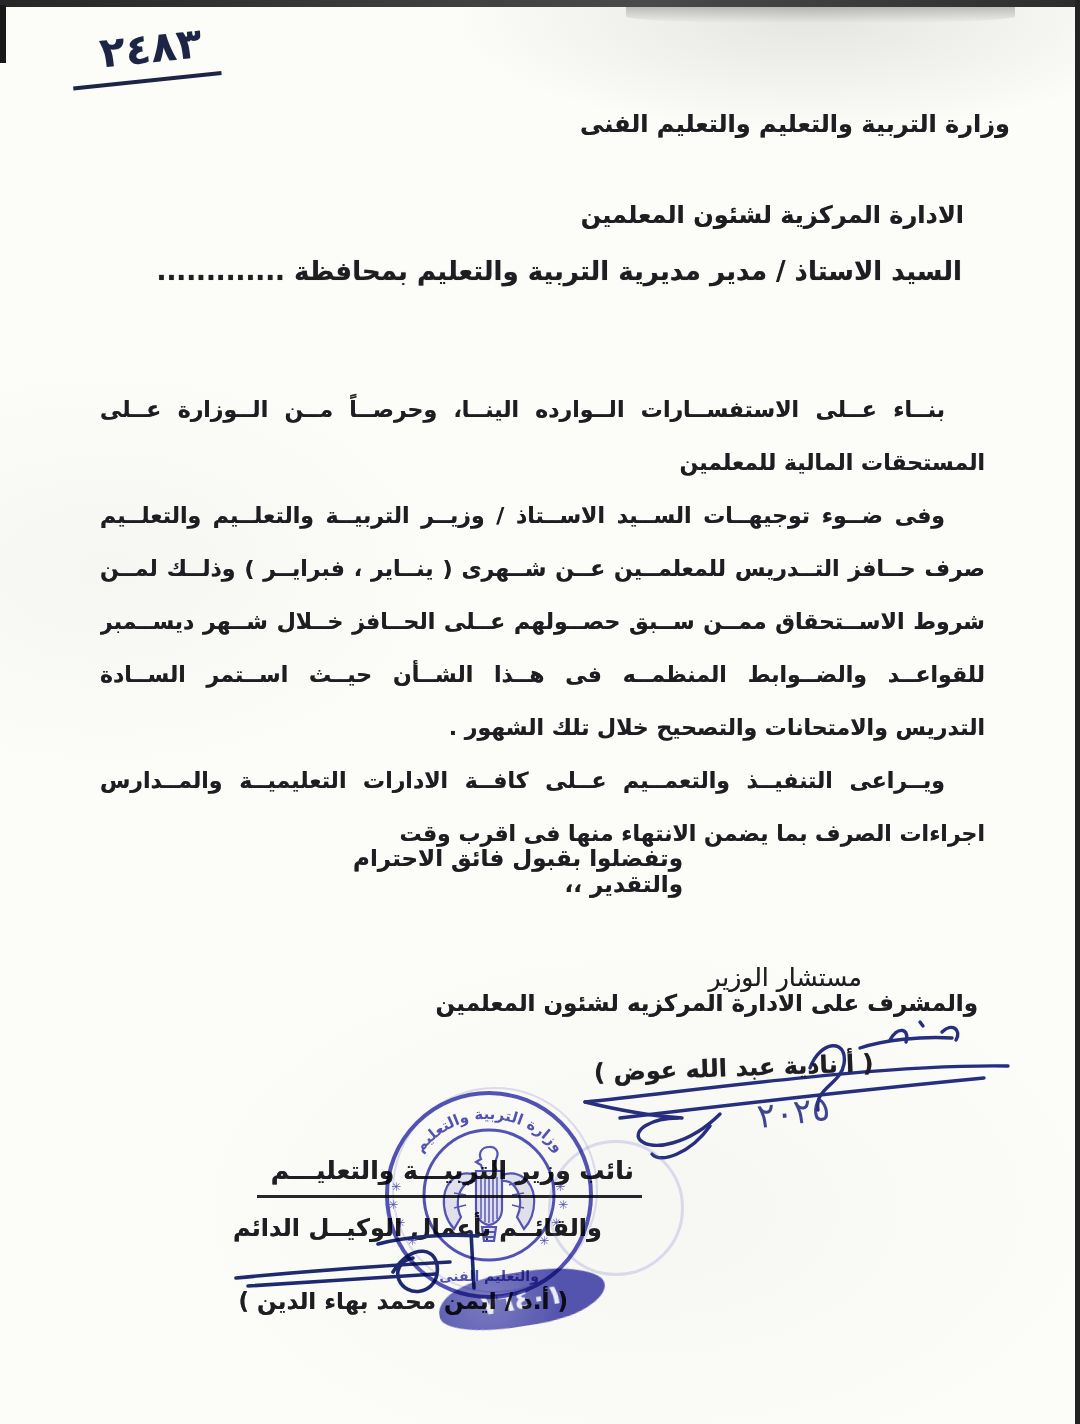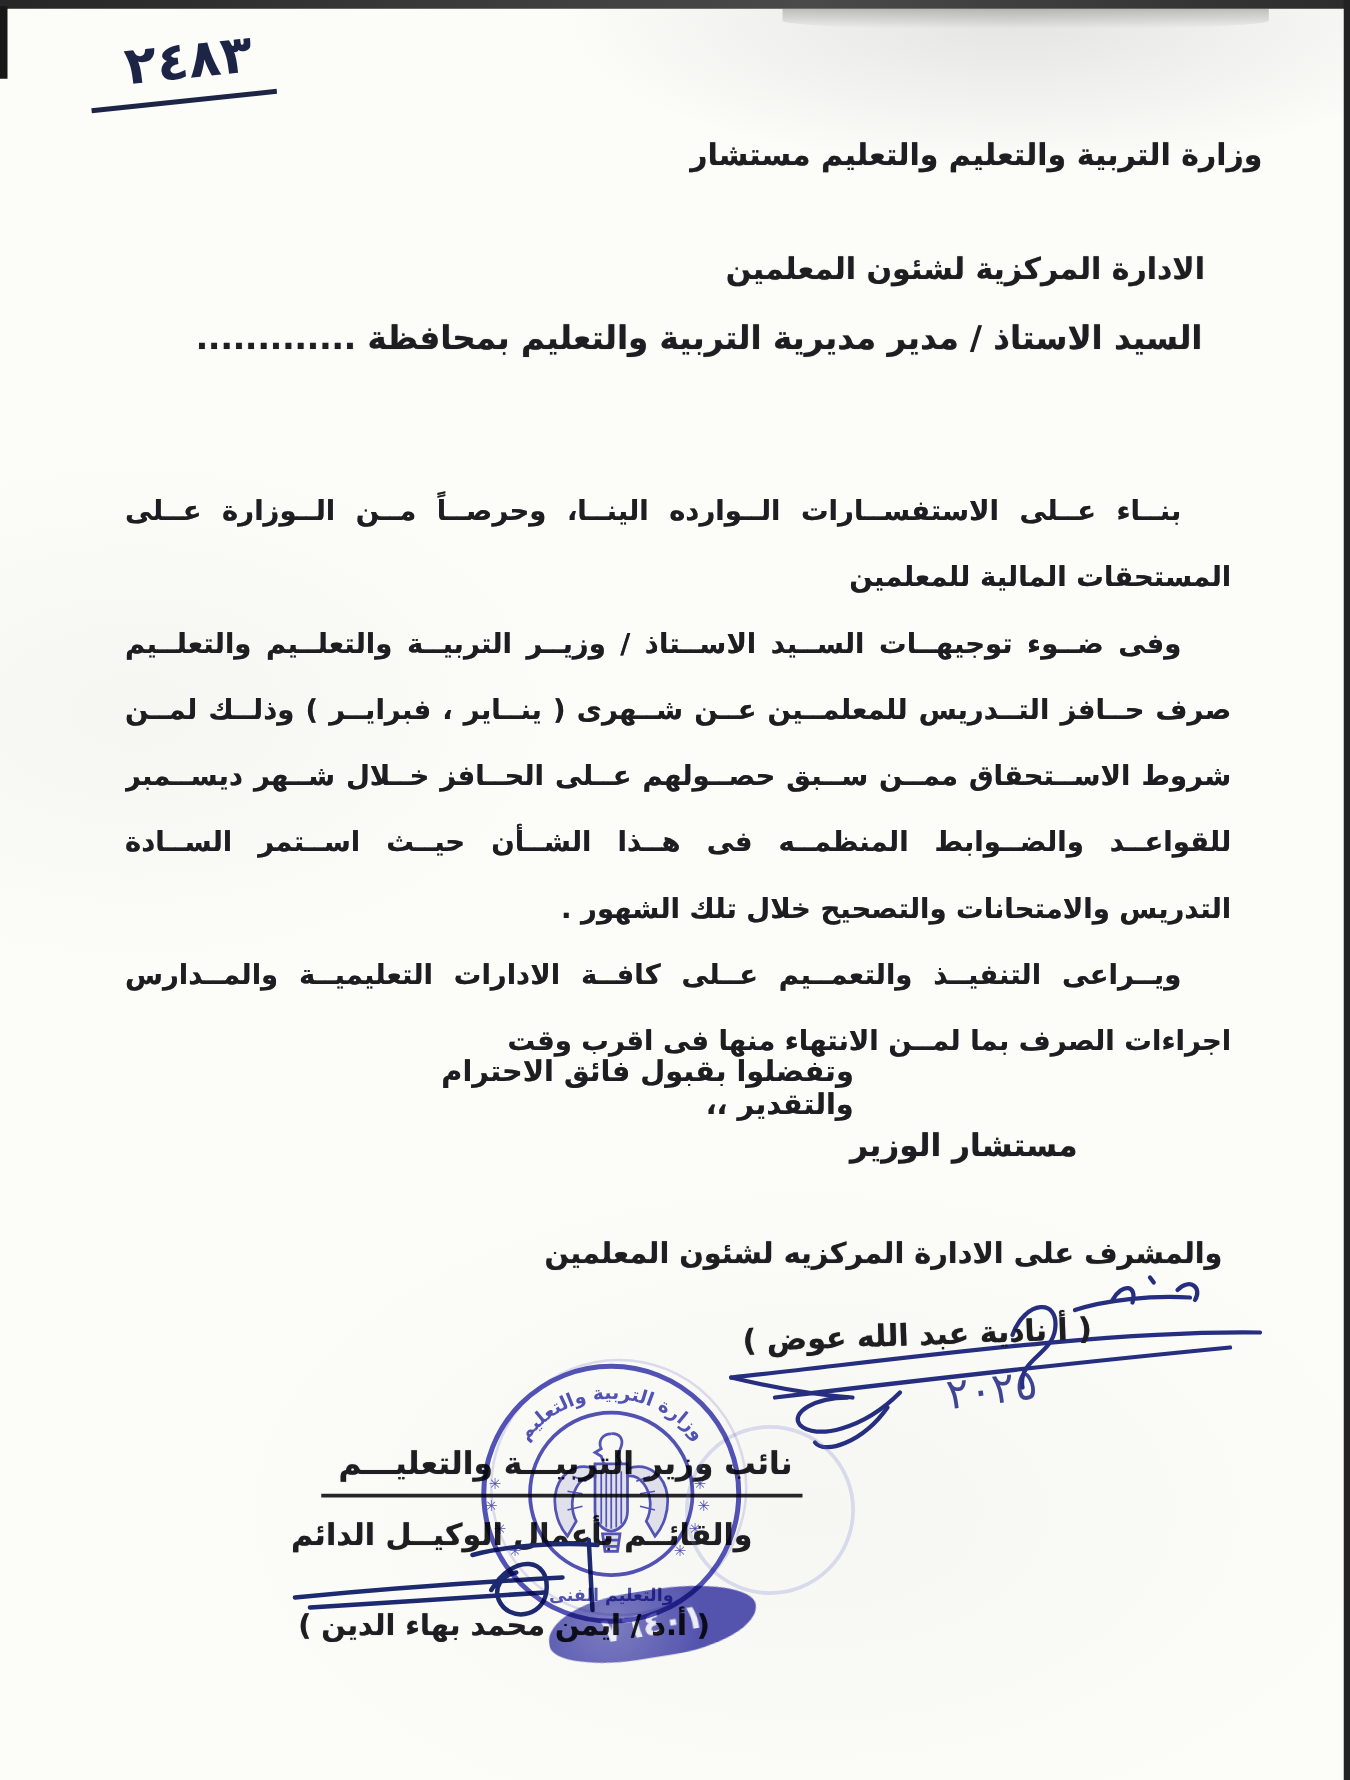--- a/index.html
+++ b/index.html
@@ -47,21 +47,21 @@
     font-size:22px;font-weight:700;text-shadow:0 0 .5px rgba(0,0,0,.55);}
   .bline{height:53px;line-height:50px;overflow:hidden;
     text-align:justify;text-align-last:justify;}
   .bline.first{padding-right:40px;}
   .bline.endline{text-align:right;text-align-last:right;}
 
   .closing{position:absolute;left:348px;top:845px;width:335px;text-align:right;
     font-size:23px;font-weight:700;text-shadow:0 0 .5px rgba(0,0,0,.5);}
 
   
-  .s1t1{position:absolute;right:218px;top:902px;font-size:25px;font-weight:700;
+  .s1t1{position:absolute;right:218px;top:963px;font-size:25px;font-weight:400;
     text-shadow:0 0 .6px rgba(0,0,0,.6);}
   .s1t2{position:absolute;right:102px;top:990px;font-size:23px;font-weight:800;
     text-shadow:0 0 .6px rgba(0,0,0,.6);}
   .sig1{position:absolute;left:560px;top:1006px;width:460px;height:170px;}
   .s1name{position:absolute;right:206px;top:1054px;font-size:24px;font-weight:800;
     transform:rotate(-2deg);text-shadow:0 0 .7px rgba(0,0,0,.65);}
   .s1date{position:absolute;right:250px;top:1092px;font-size:34px;color:#2b3187;
     transform:rotate(-7deg);letter-spacing:10px;direction:ltr;opacity:.9;}
 
   
@@ -93,35 +93,35 @@
 
 <div class="page">
 
   <div class="edge-top"></div>
   <div class="edge-right"></div>
   <div class="edge-left-mark"></div>
   <div class="top-smudge"></div>
 
   <div class="refnum">٢٤٨٣</div>
 
-  <div class="hdr hdr1">وزارة التربية والتعليم والتعليم مستشار</div>
+  <div class="hdr hdr1">وزارة التربية والتعليم والتعليم الفنى</div>
   <div class="hdr hdr2">الادارة المركزية لشئون المعلمين</div>
 
   <div class="addressee">السيد الاستاذ / مدير مديرية التربية والتعليم بمحافظة .............</div>
 
   <div class="body-text">
     <div class="bline first">بنــاء عــلى الاستفســارات الــوارده الينــا، وحرصــاً مــن الــوزارة عــلى انتظــام صرف</div>
     <div class="bline endline">المستحقات المالية للمعلمين</div>
     <div class="bline first">وفى ضــوء توجيهــات الســيد الاســتاذ / وزيــر التربيــة والتعلــيم والتعلــيم الفــنى، يــتم</div>
     <div class="bline">صرف حــافز التــدريس للمعلمــين عــن شــهرى ( ينــاير ، فبرايــر ) وذلــك لمــن تنطبــق علــيهم</div>
     <div class="bline">شروط الاســتحقاق ممــن ســبق حصــولهم عــلى الحــافز خــلال شــهر ديســمبر ٢٠٢٥ وفقــاً</div>
     <div class="bline">للقواعــد والضــوابط المنظمــه فى هــذا الشــأن حيــث اســتمر الســادة المعلمــون فى اعمــال</div>
     <div class="bline endline">التدريس والامتحانات والتصحيح خلال تلك الشهور .</div>
     <div class="bline first">ويــراعى التنفيــذ والتعمــيم عــلى كافــة الادارات التعليميــة والمــدارس التابعــه، ومتابعــة</div>
-    <div class="bline endline">اجراءات الصرف بما لمــن الانتهاء منها فى اقرب وقت</div>
+    <div class="bline endline">اجراءات الصرف بما يضمن الانتهاء منها فى اقرب وقت</div>
   </div>
 
   <div class="closing">وتفضلوا بقبول فائق الاحترام والتقدير ،،</div>
 
   <div class="s1t1">مستشار الوزير</div>
   <div class="s1t2">والمشرف على الادارة المركزيه لشئون المعلمين</div>
 
   <svg class="sig1" viewBox="0 0 460 170" fill="none" stroke="#262e7f" stroke-width="3.4" stroke-linecap="round">
     <path d="M 25,96 C 140,84 320,58 448,60"></path>
     <path d="M 60,112 C 160,100 300,84 424,72"></path>

